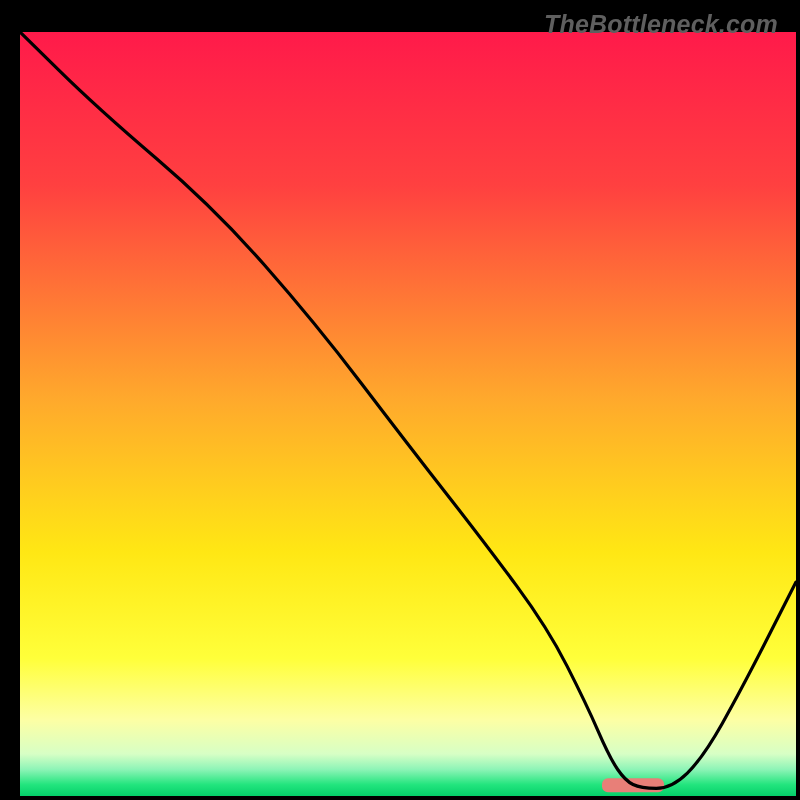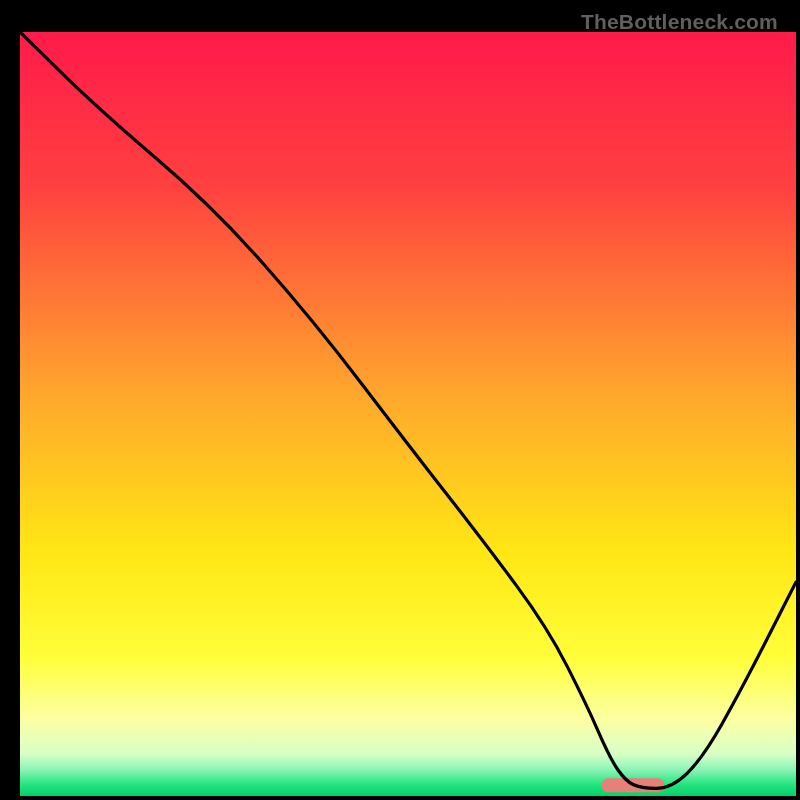--- a/index.html
+++ b/index.html
@@ -25,24 +25,25 @@
     top: 24px;
     width: 776px;
     height: 764px;
     overflow: hidden;
   }
   .watermark {
     position: absolute;
     top: 2px;
     right: 14px;
     color: #5f5f5f;
-    font-size: 21px;
+    font-size: 25px;
     font-weight: 600;
     letter-spacing: 0.2px;
     z-index: 4;
+    font-style: italic;
   }
 </style>
 </head>
 <body>
 
 <div class="frame">
 
   <div class="watermark">TheBottleneck.com</div>
 
   <div class="plot-area">

